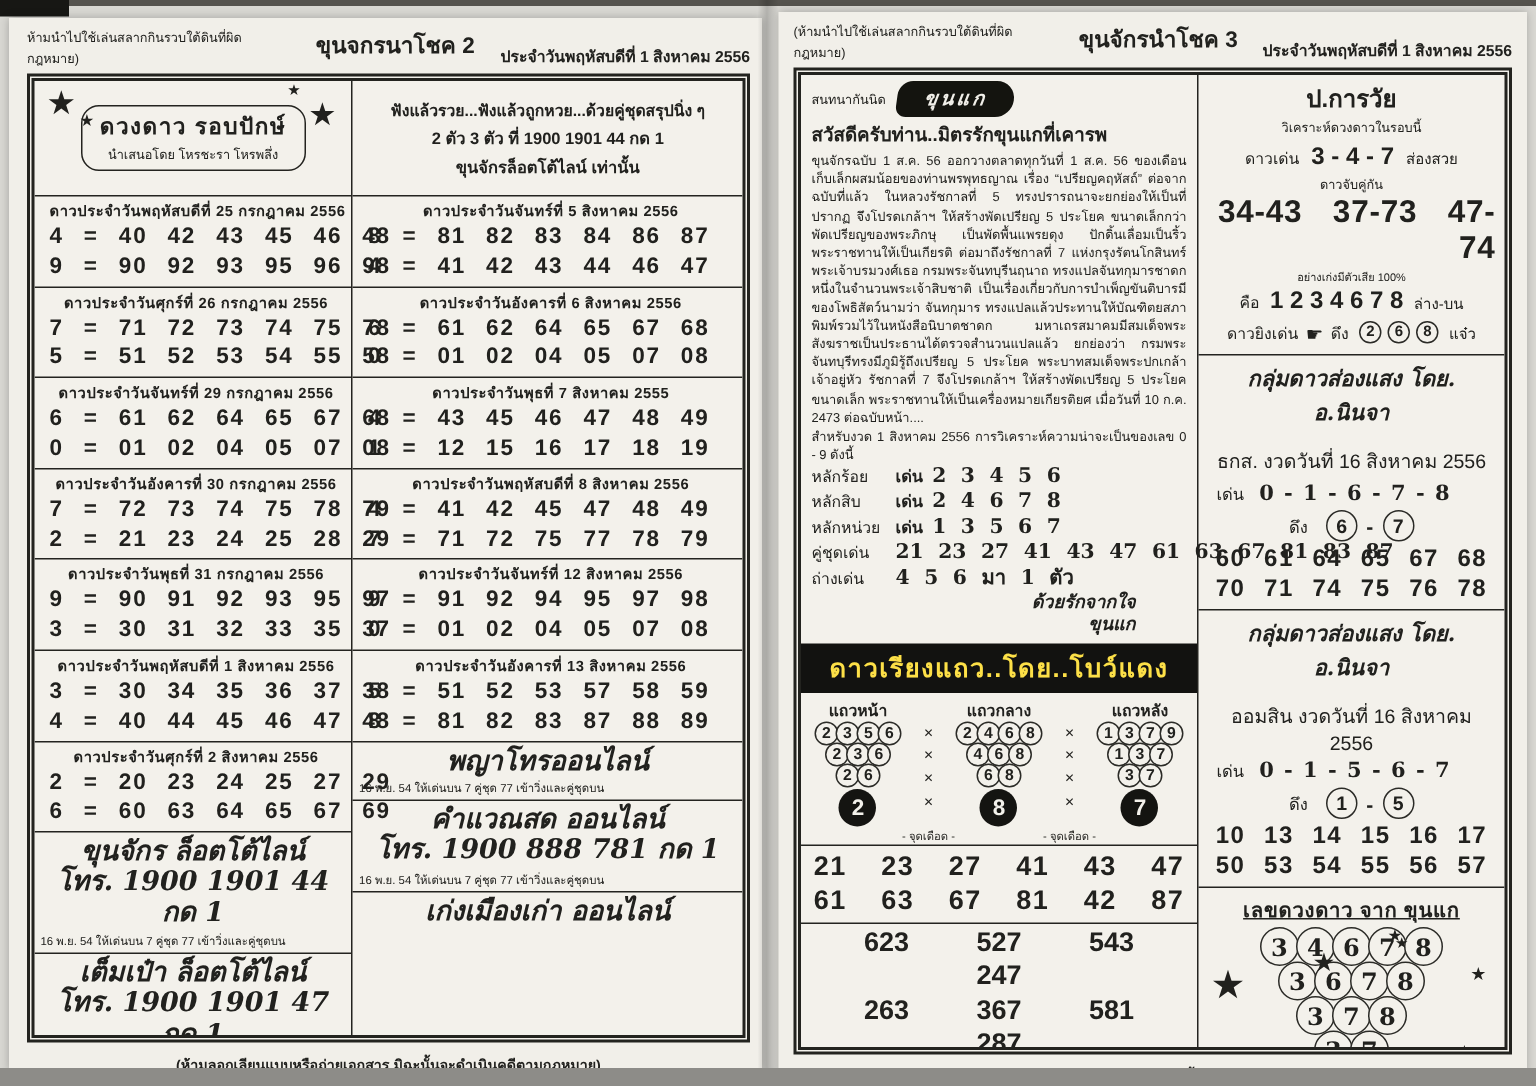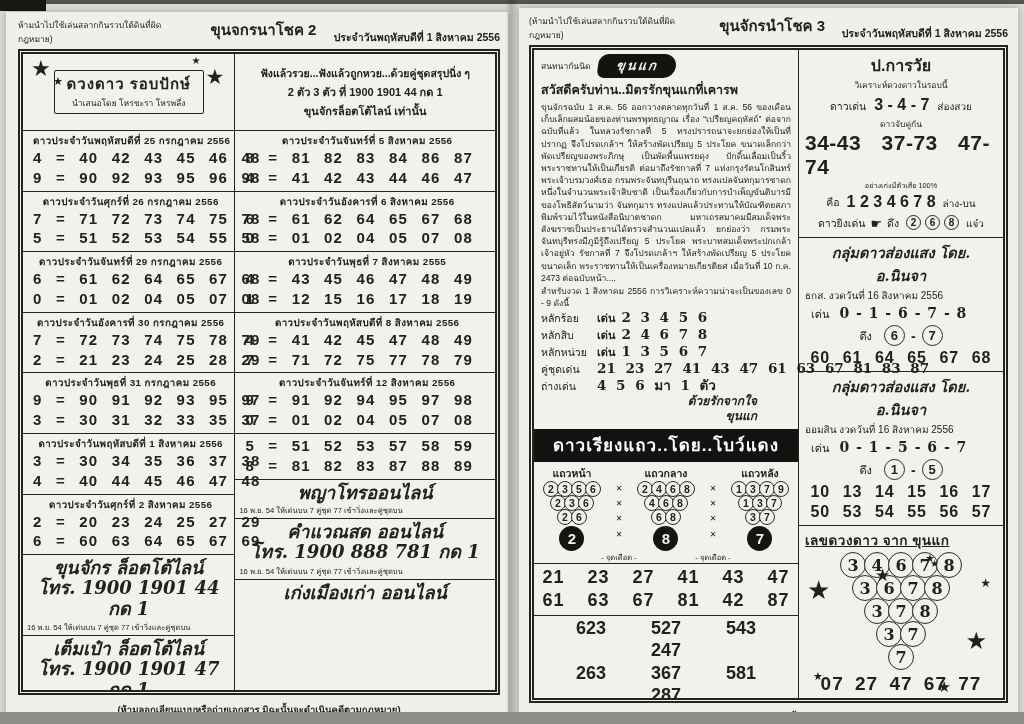--- a/index.html
+++ b/index.html
@@ -18,21 +18,21 @@
   .ph-date{flex:1.05;font-size:10.5px;font-weight:bold;text-align:right;white-space:nowrap;}
   .main-box{border:5px double #23231f;background:#f3f1eb;overflow:hidden;}
   .box-l{display:grid;grid-template-columns:45% 55%;height:636px;}
   .box-r{display:grid;grid-template-columns:56.5% 43.5%;height:648px;}
   .col-l{border-right:1.5px solid #23231f;display:flex;flex-direction:column;}
   .col{display:flex;flex-direction:column;}
   .cell{border-bottom:1.5px solid #23231f;padding:3px 6px;}
   .cell:last-child{border-bottom:none;}
   
   .head-cell{position:relative;height:70px;display:flex;align-items:center;justify-content:center;}
-  .round-box{border:1.5px solid #23231f;border-radius:2px;padding:1px 12px 3px;text-align:center;}
+  .round-box{border:1.5px solid #23231f;border-radius:12px;padding:1px 12px 3px;text-align:center;}
   .rb-title{font-size:15px;font-weight:bold;letter-spacing:1px;}
   .rb-sub{font-size:8.5px;}
   .star{position:absolute;line-height:1;}
   .st1{left:8px;top:4px;font-size:22px;} .st2{left:30px;top:22px;font-size:11px;}
   .st3{right:34px;top:2px;font-size:10px;} .st4{right:10px;top:12px;font-size:21px;}
   .promo-cell{height:70px;display:flex;flex-direction:column;align-items:center;justify-content:center;text-align:center;}
   .promo1{font-size:10.5px;font-weight:bold;}
   .promo2{font-size:11px;font-weight:bold;margin:1px 0;}
   .promo3{font-size:11px;font-weight:bold;}
   .table-cell{padding:2px 6px 3px 10px;}
@@ -51,21 +51,21 @@
   .logo{background:#14140f;color:#f1efe9;font-weight:bold;font-style:italic;font-size:13px;
         padding:1px 18px 2px;border-radius:10px 14px 12px 8px;transform:skewX(-8deg);letter-spacing:2px;}
   .greeting{font-size:12.5px;font-weight:bold;margin-top:2px;}
   .para{font-size:8.6px;line-height:1.42;text-align:justify;margin-top:1px;}
   .an-line{display:flex;align-items:baseline;gap:6px;white-space:nowrap;line-height:1.25;}
   .an-label{font-size:10.5px;min-width:50px;}
   .an-key{font-size:11px;font-weight:bold;}
   .an-val{font-size:13.5px;font-weight:bold;word-spacing:5px;font-family:"DejaVu Serif",serif;}
   .sig{text-align:right;padding-right:34px;font-size:12px;font-weight:bold;font-style:italic;
        font-family:"DejaVu Serif",serif;line-height:1.3;}
-  .banner{background:#121210;color:#ffffff;font-size:17px;font-weight:bold;text-align:center;
+  .banner{background:#121210;color:#fde047;font-size:17px;font-weight:bold;text-align:center;
           letter-spacing:1px;padding:2px 0 4px;margin-top:2px;}
   .bow-grid{display:grid;grid-template-columns:1fr 26px 1fr 26px 1fr;padding:3px 4px 0;}
   .pyr{display:flex;flex-direction:column;align-items:center;}
   .pyr-label{font-size:10.5px;font-weight:bold;margin-bottom:1px;}
   .crow{display:flex;justify-content:center;margin-top:-2px;}
   .circ{width:16px;height:16px;border:1.5px solid #2b2b27;border-radius:50%;display:flex;align-items:center;
         justify-content:center;font-size:10.5px;font-weight:bold;background:#f3f1eb;margin:0 -1px;box-sizing:border-box;}
   .base-circ{width:25px;height:25px;border-radius:50%;background:#141411;color:#f3f1eb;display:flex;
              align-items:center;justify-content:center;font-size:15px;font-weight:bold;margin-top:1px;}
   .xcol{display:flex;flex-direction:column;align-items:center;justify-content:flex-start;padding-top:16px;}
@@ -77,38 +77,38 @@
   .triples-row{font-size:18px;font-weight:bold;word-spacing:40px;text-align:center;line-height:1.25;}
   
   .sec{border-bottom:1.5px solid #23231f;padding:3px 6px;}
   .sec:last-child{border-bottom:none;}
   .tep-title{font-size:16px;font-weight:bold;text-align:center;}
   .tep-sub{font-size:8.5px;text-align:center;}
   .tep-line{display:flex;align-items:baseline;justify-content:center;gap:8px;margin-top:4px;}
   .tep-lab{font-size:10.5px;} .tep-big{font-size:16px;font-weight:bold;font-family:Liberation Sans, sans-serif;}
   .tep-suf{font-size:10px;}
   .tep-pairlab{font-size:8.5px;text-align:center;margin-top:2px;}
-  .tep-pairs{font-size:21px;font-weight:600;text-align:left;word-spacing:14px;letter-spacing:.5px;}
+  .tep-pairs{font-size:21px;font-weight:600;text-align:right;word-spacing:14px;letter-spacing:.5px;}
   .tep-note{font-size:7.3px;text-align:center;margin-top:1px;}
   .tep-digits{display:flex;align-items:flex-end;justify-content:center;gap:7px;margin-top:2px;}
   .tep-shoot{display:flex;align-items:center;justify-content:center;gap:5px;margin:4px 0 2px;}
   .hand{font-size:13px;}
   .circ-sm .circ{width:15px;height:15px;font-size:10px;margin:0 2px;}
   .ninja-title{font-size:14.5px;font-weight:bold;font-style:italic;text-align:center;font-family:"DejaVu Serif",serif;}
-  .ninja-sub{font-size:10px;text-align:left;margin-top:1px;}
+  .ninja-sub{font-size:13px;text-align:center;margin-top:11px;}
   .ninja-den{display:flex;align-items:baseline;gap:10px;justify-content:flex-start;padding-left:6px;margin-top:2px;}
   .nd-lab{font-size:11px;}
   .nd-val{font-size:14px;font-weight:bold;font-family:"DejaVu Serif",serif;word-spacing:2px;}
   .ninja-pull{display:flex;align-items:center;gap:6px;justify-content:center;margin:2px 0;}
   .np-lab{font-size:11px;margin-right:6px;}
   .circ-md{width:21px;height:21px;border:1.6px solid #2b2b27;border-radius:50%;display:flex;align-items:center;
            justify-content:center;font-size:13px;font-weight:bold;box-sizing:border-box;}
   .np-dash{font-size:14px;font-weight:bold;}
   .ninja-rows{font-size:16px;font-weight:600;word-spacing:7px;letter-spacing:1px;text-align:center;line-height:1.25;}
-  .starsec-title{font-size:13.5px;font-weight:bold;text-decoration:underline;letter-spacing:.5px;text-align:left;}
+  .starsec-title{font-size:13.5px;font-weight:bold;text-decoration:underline;letter-spacing:.5px;text-align:center;}
   .starfield{position:relative;padding:4px 0 0;}
   .fstar{position:absolute;line-height:1;}
   .fs1{left:2px;top:26px;font-size:26px;} .fs2{left:70px;top:16px;font-size:17px;}
   .fs3{left:120px;top:2px;font-size:11px;} .fs4{right:58px;top:8px;font-size:10px;}
   .fs5{right:6px;top:26px;font-size:12px;} .fs6{right:10px;top:78px;font-size:24px;}
   .fs7{left:8px;top:120px;font-size:11px;} .fs8{right:46px;top:128px;font-size:15px;}
   .circ-lg .circ{width:26px;height:26px;font-size:16px;border-width:1.6px;margin:0 -1px;font-family:"DejaVu Serif",serif;}
   .starfield .crow{margin-top:-3px;}
   .star-bottom{font-size:19px;font-weight:600;text-align:center;word-spacing:5px;letter-spacing:1px;margin-top:3px;}
 </style>
@@ -212,20 +212,21 @@
           <div class="t-title">ดาวประจำวันพฤหัสบดีที่ 8 สิงหาคม 2556</div>
           <div class="t-row">4 = 41 42 45 47 48 49</div>
           <div class="t-row">7 = 71 72 75 77 78 79</div>
         </div>
         <div class="cell table-cell">
           <div class="t-title">ดาวประจำวันจันทร์ที่ 12 สิงหาคม 2556</div>
           <div class="t-row">9 = 91 92 94 95 97 98</div>
           <div class="t-row">0 = 01 02 04 05 07 08</div>
         </div>
         <div class="cell table-cell">
+          <div class="t-title">ดาวประจำวันอังคารที่ 13 สิงหาคม 2556</div>
           <div class="t-row">5 = 51 52 53 57 58 59</div>
           <div class="t-row">8 = 81 82 83 87 88 89</div>
         </div>
         <div class="cell ad-cell">
           <div class="ad-name">พญาโทรออนไลน์</div>
           <div class="ad-note">16 พ.ย. 54 ให้เด่นบน 7 คู่ชุด 77 เข้าวิ่งและคู่ชุดบน</div>
         </div>
         <div class="cell ad-cell">
           <div class="ad-name">คำแวณสด ออนไลน์</div>
           <div class="ad-phone">โทร. 1900 888 781 กด 1</div>
@@ -411,20 +412,21 @@
             <span class="nd-lab">เด่น</span>
             <span class="nd-val">0 - 1 - 6 - 7 - 8</span>
           </div>
           <div class="ninja-pull">
             <span class="np-lab">ดึง</span>
             <span class="circ-md">6</span>
             <span class="np-dash">-</span>
             <span class="circ-md">7</span>
           </div>
           <div class="ninja-rows">60 61 64 65 67 68</div>
+          <div class="ninja-rows">70 71 74 75 76 78</div>
         </div>
 
         <div class="sec">
           <div class="ninja-title">กลุ่มดาวส่องแสง โดย. อ.นินจา</div>
           <div class="ninja-sub">ออมสิน งวดวันที่ 16 สิงหาคม 2556</div>
           <div class="ninja-den">
             <span class="nd-lab">เด่น</span>
             <span class="nd-val">0 - 1 - 5 - 6 - 7</span>
           </div>
           <div class="ninja-pull">

